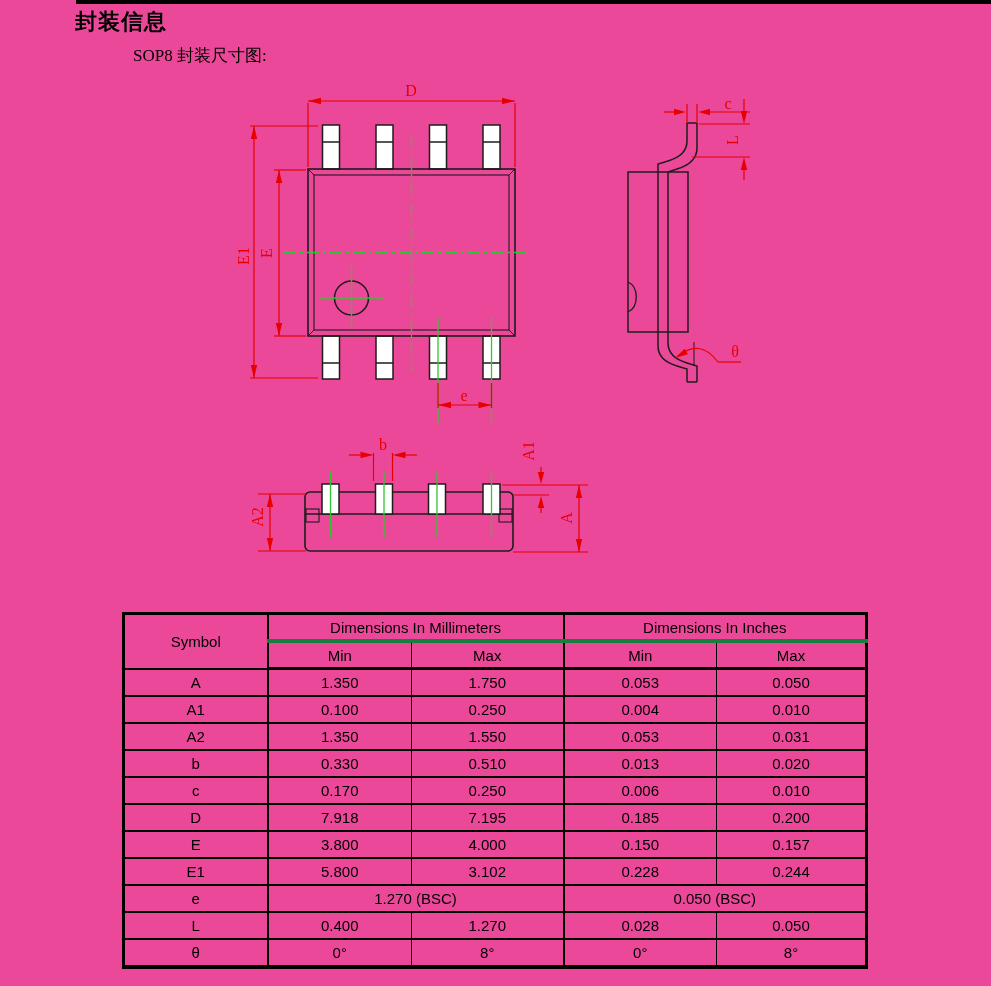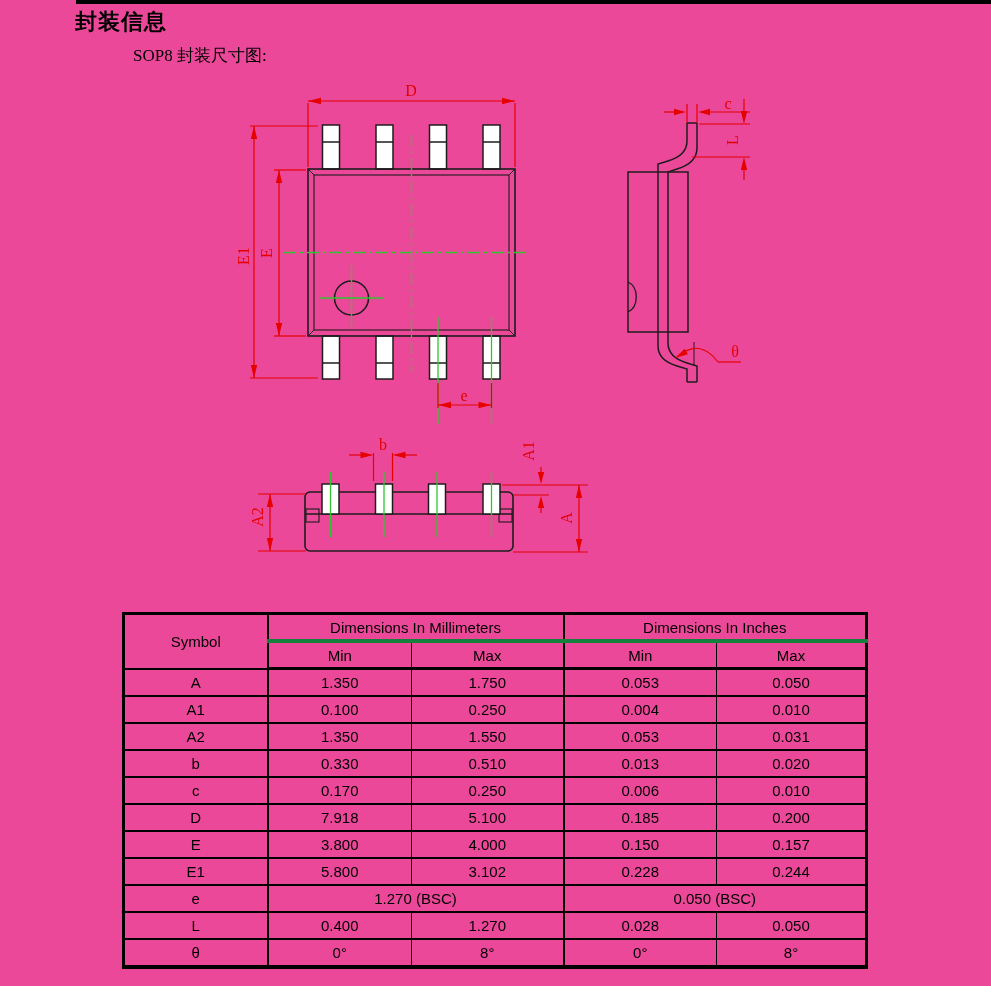--- a/index.html
+++ b/index.html
@@ -267,21 +267,21 @@
           <tr>
             <td>c</td>
             <td class="thickL">0.170</td>
             <td>0.250</td>
             <td class="thickL">0.006</td>
             <td>0.010</td>
           </tr>
           <tr>
             <td>D</td>
             <td class="thickL">7.918</td>
-            <td>5.100</td>
+            <td>7.195</td>
             <td class="thickL">0.185</td>
             <td>0.200</td>
           </tr>
           <tr>
             <td>E</td>
             <td class="thickL">3.800</td>
             <td>4.000</td>
             <td class="thickL">0.150</td>
             <td>0.157</td>
           </tr>

